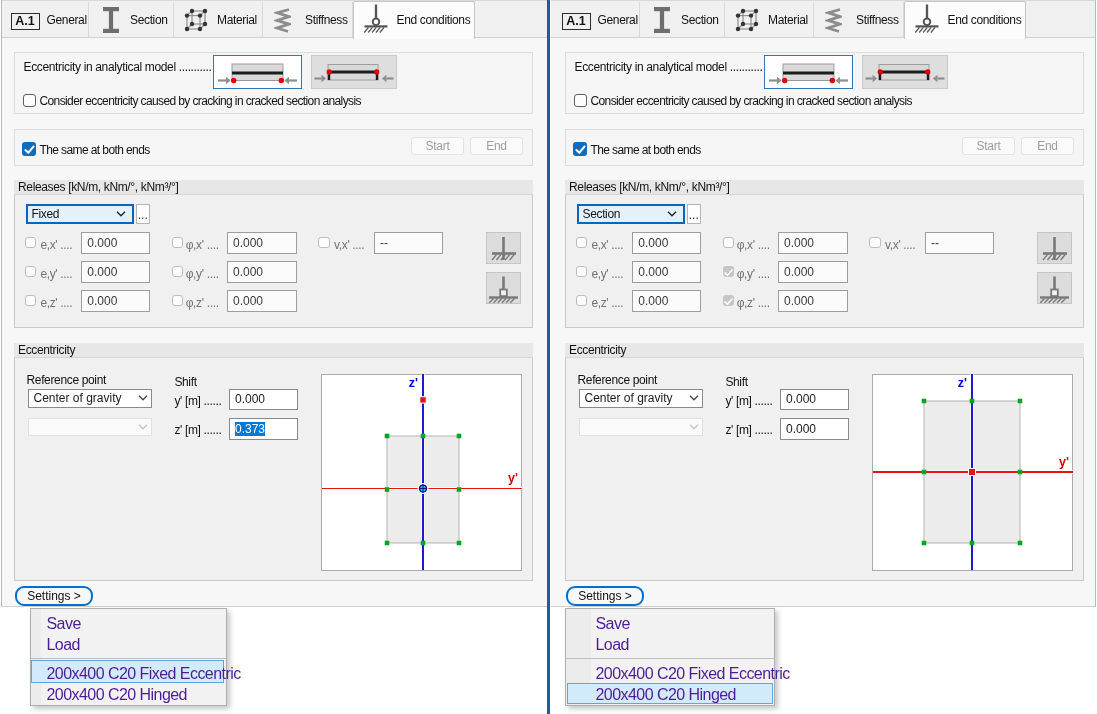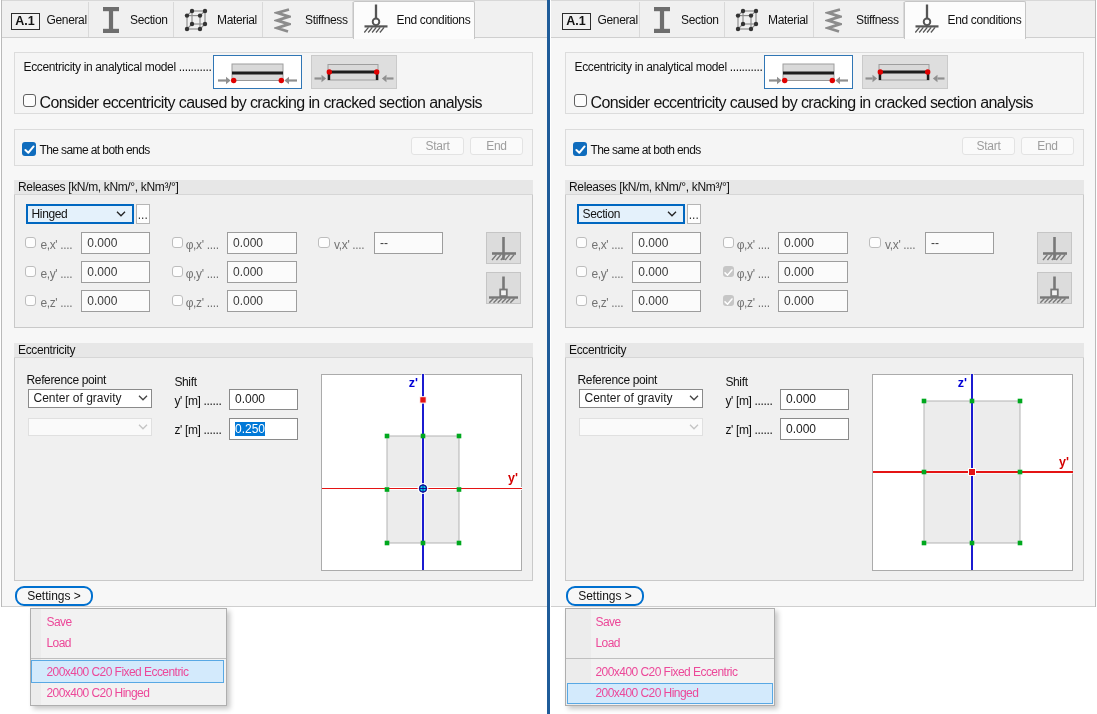--- a/index.html
+++ b/index.html
@@ -1,31 +1,31 @@
 <!DOCTYPE html>
 <html><head><meta charset="utf-8"><style>
 *{margin:0;padding:0;box-sizing:border-box}
 html,body{width:1097px;height:714px;background:#fff;font-family:"Liberation Sans",sans-serif;position:relative;overflow:hidden}
 .a{position:absolute}
 .t12{font-size:12px;color:#121212;white-space:nowrap;letter-spacing:-0.35px}
-.t11{font-size:16px;color:#121212;white-space:nowrap;letter-spacing:-0.62px}
+.t11{font-size:12px;color:#121212;white-space:nowrap;letter-spacing:-0.62px}
 .dis{color:#737373}
 .box{background:#f5f5f5;border:1px solid #dcdcdc}
 .grp{background:#f0f0f0;border:1px solid #c9c9c9}
 .grph{background:#e7e7e7;border-bottom:1px solid #d6d6d6;display:flex;align-items:center;padding-left:5px}
 .inp{background:#fbfbfb;border:1px solid #9d9d9d;font-size:12px;color:#3a3a3a;display:flex;align-items:center;padding-left:5px;white-space:nowrap}
 .winp{background:#fff;border:1px solid #8a8a8a;font-size:12px;color:#1a1a1a;display:flex;align-items:center;padding-left:5px;white-space:nowrap}
 .cb{border:1px solid #bdbdbd;border-radius:3px;background:#fdfdfd;width:13px;height:13px}
 .cbe{border:1.4px solid #5f5f5f;border-radius:3px;background:#fcfcfc;width:13px;height:13px}
 .cbb{border-radius:3px;background:#0f6cbd;width:14px;height:14px}
 .cbg{border-radius:3px;background:#c6c6c6;width:13px;height:13px}
 .btn{background:#fafafa;border:1px solid #e3e3e3;border-radius:3px;color:#9d9d9d;font-size:12px;display:flex;align-items:center;justify-content:center;letter-spacing:-0.3px}
 .ibtn{background:#dcdcdc;border:1px solid #c5c5c5}
 .menu{background:#f2f2f2;border:1px solid #aeaeae;box-shadow:3px 3px 5px rgba(0,0,0,.22)}
-.mitem{font-size:12px;color:#ec4899;position:absolute;white-space:nowrap;letter-spacing:-0.55px}
+.mitem{font-size:16px;color:#4c1d95;position:absolute;white-space:nowrap;letter-spacing:-0.55px}
 .hl{background:#d3eafc;border:1px solid #58a8e4}
 .sep{background:#bfbfbf;height:1px;position:absolute}
 .tabsep{background:#d9d9d9;width:1px;position:absolute;top:2px;bottom:0}
 </style></head><body>
 <div class="a " style="left:1px;top:37px;width:546px;height:570px;background:#f7f7f7;border-bottom:1px solid #cfcfcf;"></div>
 <div class="a " style="left:1px;top:0px;width:546px;height:37.5px;background:#f0f0f0;border-top:1px solid #d8d8d8;border-bottom:1px solid #cfcfcf;"></div>
 <div class="a tabsep" style="left:88px;height:35px"></div>
 <div class="a tabsep" style="left:173px;height:35px"></div>
 <div class="a tabsep" style="left:262px;height:35px"></div>
 <div class="a tabsep" style="left:352px;height:35px"></div>
@@ -113,21 +113,21 @@
     </svg>
   </div>
 <div class="a t12" style="left:39.5px;top:142.5px;letter-spacing:-0.6px;">The same at both ends</div>
 <div class="a btn" style="left:411px;top:137px;width:53px;height:17.5px;">Start</div>
 <div class="a btn" style="left:470px;top:137px;width:53px;height:17.5px;">End</div>
 <div class="a grp" style="left:14px;top:180px;width:519px;height:147.5px;"></div>
 <div class="a grph" style="left:14px;top:180px;width:519px;height:14.5px;padding-left:4px;">
     <span class="t12">Releases [kN/m, kNm/°, kNm³/°]</span>
   </div>
 <div class="a " style="left:25.5px;top:203.5px;width:108.5px;height:20.5px;background:#e4f1fb;border:2px solid #0067c0;display:flex;align-items:center;padding-left:4px;">
-    <span class="t12">Hinged</span>
+    <span class="t12">Fixed</span>
   </div>
 <svg class="a" style="left:116px;top:210.5px" width="10" height="6" viewBox="0 0 10 6">
     <polyline points="1,0.8 5,4.8 9,0.8" fill="none" stroke="#222" stroke-width="1.3"></polyline>
   </svg>
 <div class="a " style="left:135.5px;top:203.5px;width:14.5px;height:20.5px;background:#fdfdfd;border:1px solid #b5b5b5;font-size:12px;color:#333;display:flex;align-items:flex-end;justify-content:center;">
     <span style="line-height:10px;margin-bottom:3px">...</span>
   </div>
 <div class="a cb" style="left:24.8px;top:236.6px;width:11.5px;height:11.5px;"></div>
 <div class="a t12 dis" style="left:40.4px;top:238.2px;">e,x' ....</div>
 <div class="a inp" style="left:81.3px;top:232px;width:69px;height:22px;">0.000</div>
@@ -184,21 +184,21 @@
   </svg>
 <div class="a " style="left:27.5px;top:417.5px;width:124px;height:18.5px;background:#fafafa;border:1px solid #e0e0e0;"></div>
 <svg class="a" style="left:137.5px;top:423.5px" width="10" height="6" viewBox="0 0 10 6">
     <polyline points="1,0.8 5,4.8 9,0.8" fill="none" stroke="#c4c4c4" stroke-width="1.3"></polyline>
   </svg>
 <div class="a t12" style="left:174.4px;top:374.5px;">Shift</div>
 <div class="a t12" style="left:174.4px;top:393.8px;">y' [m] ......</div>
 <div class="a winp" style="left:229px;top:388.5px;width:68.5px;height:21.5px;">0.000</div>
 <div class="a t12" style="left:174.4px;top:423.2px;">z' [m] ......</div>
 <div class="a winp" style="left:229px;top:417.7px;width:68.5px;height:22px;">
-    <span style="background:#0078d7;color:#fff">0.250</span>
+    <span style="background:#0078d7;color:#fff">0.373</span>
   </div>
 <div class="a " style="left:321px;top:373.5px;width:201px;height:197.5px;background:#fff;border:1px solid #ababab;"></div>
 <svg class="a" style="left:321.5px;top:374px" width="200" height="196" viewBox="0 0 200 196">
     <rect x="65" y="62" width="72" height="107" fill="#ececec" stroke="#b3b3b3" stroke-width="1"></rect>
     <line x1="101" y1="0" x2="101" y2="197" stroke="#ffffff" stroke-width="3.2"></line>
     <line x1="0" y1="114.5" x2="200" y2="114.5" stroke="#ffffff" stroke-width="3"></line>
     <line x1="0" y1="114.5" x2="200" y2="114.5" stroke="#e41414" stroke-width="1.9" shape-rendering="crispEdges"></line>
     <line x1="101" y1="0" x2="101" y2="197" stroke="#1b1bd0" stroke-width="1.9" shape-rendering="crispEdges"></line>
     <rect x="62.7" y="59.7" width="4.6" height="4.6" fill="#00a81e"></rect>
     <rect x="134.7" y="59.7" width="4.6" height="4.6" fill="#00a81e"></rect>

